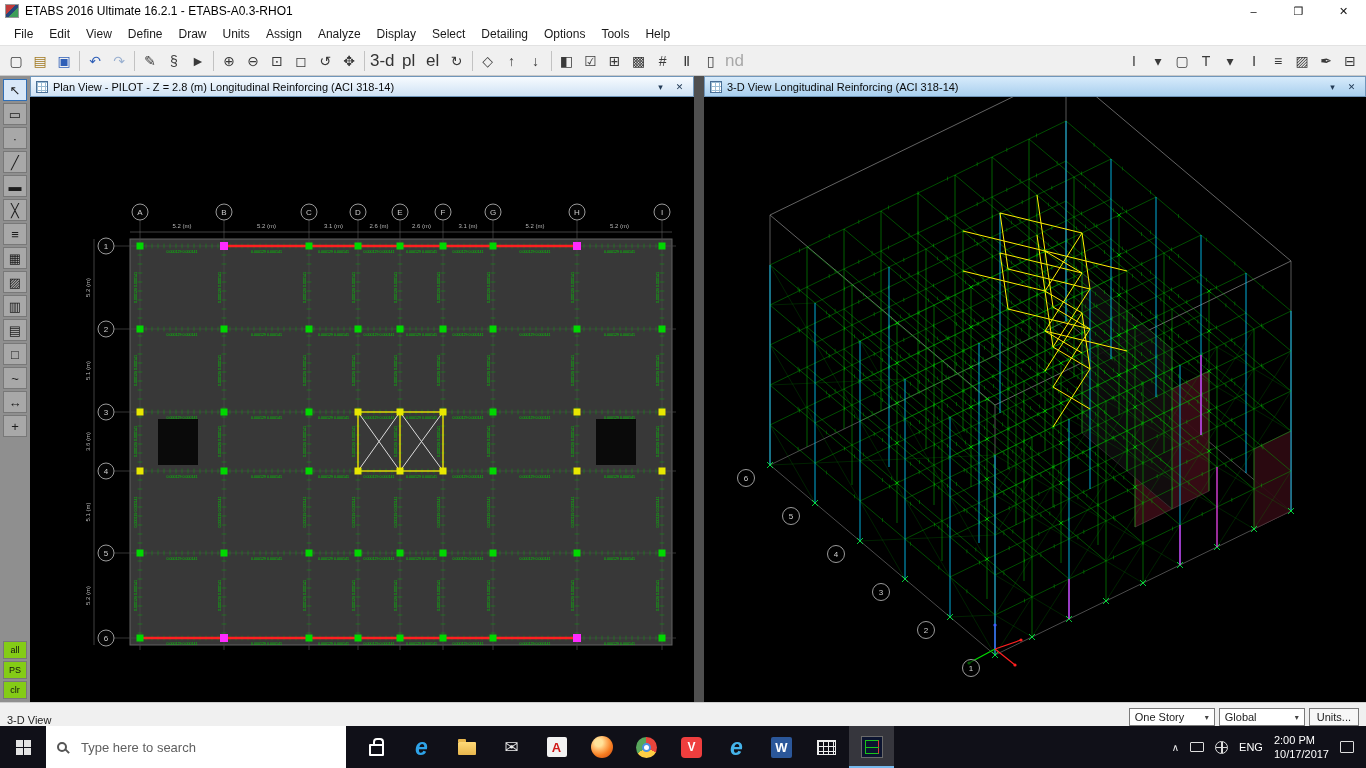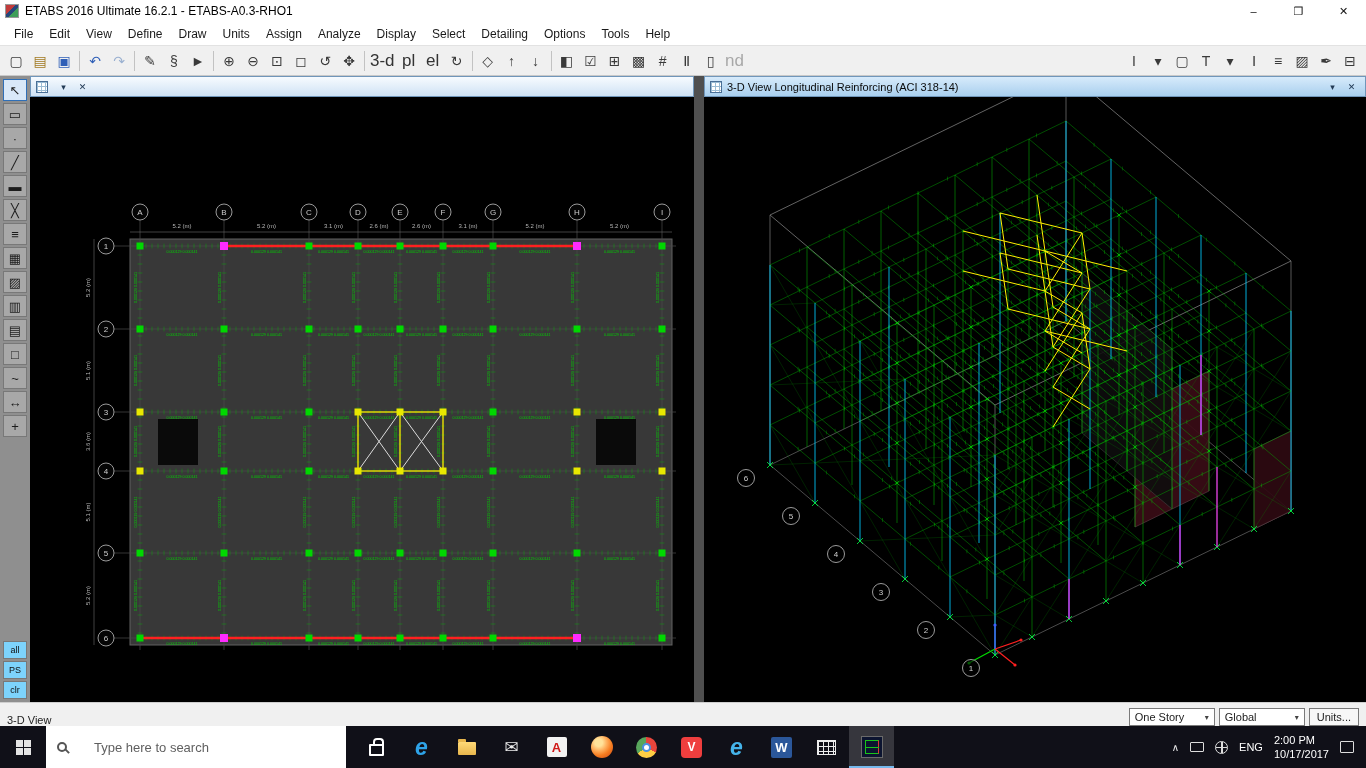--- a/index.html
+++ b/index.html
@@ -24,21 +24,21 @@
 .tbtn.muted{color:#a8a8a8}
 .tsep{flex:0 0 1px;width:1px;height:20px;background:#c2c2c2;margin:0 3px}
 .tgap{flex:1}
 
 
 .main{flex:0 0 626px;display:flex;background:#000}
 .side-toolbar{flex:0 0 30px;background:#8f8f8f;display:flex;flex-direction:column;align-items:center;padding:3px 0;gap:2px}
 .sbtn{width:24px;height:22px;display:flex;align-items:center;justify-content:center;font-size:13px;color:#1c1c1c;background:#a8a8a8;border:1px solid #787878}
 .sbtn.selected{background:#d9e8f8;border:1px solid #2f6fb7}
 .sgap{flex:1}
-.stool-text{width:24px;height:18px;display:flex;align-items:center;justify-content:center;font-size:9px;color:#111;background:#7dd3fc;border:1px solid #787878}
+.stool-text{width:24px;height:18px;display:flex;align-items:center;justify-content:center;font-size:9px;color:#111;background:#84cc16;border:1px solid #787878}
 
 .panel{display:flex;flex-direction:column}
 .panel-header{flex:0 0 21px;display:flex;align-items:center;padding:0 5px;font-size:11px;color:#0a0a0a;border:1px solid #7096ba}
 .plan-header{background:linear-gradient(#f7fbff,#cfe2f4)}
 .v3d-header{background:linear-gradient(#d7ebfb,#a9cfee)}
 .ph-icon{width:12px;height:12px;margin-right:5px;background:#fff;border:1px solid #4a6f96;background-image:linear-gradient(#9bbcd4 1px,transparent 1px),linear-gradient(90deg,#9bbcd4 1px,transparent 1px);background-size:4px 4px}
 .ph-title{flex:1;white-space:nowrap;overflow:hidden;text-overflow:ellipsis}
 .ph-btn{width:17px;text-align:center;font-size:9px;color:#223a55;margin-left:2px}
 .canvas{flex:1;background:#000;display:block;width:100%}
 .splitter{flex:0 0 10px;background:#4f4f4f}
@@ -48,21 +48,21 @@
 .sb-right{margin-left:auto;display:flex;align-items:center;gap:4px}
 .sb-combo{height:18px;min-width:86px;background:#fff;border:1px solid #7a7a7a;display:flex;align-items:center;justify-content:space-between;padding:0 5px;font-size:11px}
 .sb-combo .caret{font-size:8px;color:#444;margin-left:6px}
 .sb-units{height:18px;background:#f7f7f7;border:1px solid #7a7a7a;display:flex;align-items:center;padding:0 7px;font-size:11px}
 
 
 .taskbar{flex:0 0 42px;background:#101018;display:flex;align-items:stretch;color:#fff}
 .tb-start{width:46px;display:flex;align-items:center;justify-content:center}
 .ic-start{display:grid;grid-template-columns:7px 7px;grid-template-rows:7px 7px;gap:1px}
 .ic-start .sq{background:#e4e4e4}
-.tb-search{width:300px;background:#fff;display:flex;align-items:center;gap:27px;padding:0 11px;color:#5f5f5f;font-size:13px}
+.tb-search{width:300px;background:#fff;display:flex;align-items:center;gap:14px;padding:0 11px;color:#5f5f5f;font-size:13px}
 .mag{width:10px;height:10px;border:2px solid #555;border-radius:50%;position:relative;flex:0 0 auto}
 .mag::after{content:"";position:absolute;width:6px;height:2px;background:#555;transform:rotate(45deg);right:-5px;bottom:-2px}
 .tb-apps{display:flex;margin-left:8px}
 .tb-app{width:45px;display:flex;align-items:center;justify-content:center}
 .tb-app.active{background:rgba(255,255,255,.16);box-shadow:inset 0 -2px 0 #76b9ed}
 .ic{display:flex;align-items:center;justify-content:center}
 .ic-store{width:15px;height:12px;border:2px solid #fff;border-radius:1px;position:relative;margin-top:5px}
 .ic-store::before{content:"";position:absolute;top:-8px;left:2px;width:7px;height:5px;border:2px solid #fff;border-bottom:none;border-radius:4px 4px 0 0}
 .ic-edge{font-size:23px;font-weight:bold;font-style:italic;color:#2ea3e8}
 .ic-folder{width:18px;height:13px;background:linear-gradient(#ffd977,#e8b64c);border-radius:1px;position:relative;margin-top:3px}
@@ -188,20 +188,21 @@
         <span class="sbtn">+</span>
         <span class="sgap"></span>
         <span class="stool-text">all</span>
         <span class="stool-text">PS</span>
         <span class="stool-text">clr</span>
       </aside>
 
     <section class="panel" style="flex:0 0 664px">
       <div class="panel-header plan-header">
         <span class="ph-icon"></span>
+        <span class="ph-title">Plan View - PILOT - Z = 2.8 (m)  Longitudinal Reinforcing  (ACI 318-14)</span>
         <span class="ph-btn">▾</span>
         <span class="ph-btn">✕</span>
       </div>
       <svg id="plan-svg" class="canvas" viewBox="0 0 664 605" preserveAspectRatio="none">
           <g>
             <rect x="100" y="142" width="542" height="406" fill="#383838" stroke="#606060" stroke-width="1"></rect>
             <rect x="128" y="322" width="40" height="46" fill="#0a0a0a"></rect>
             <rect x="566" y="322" width="40" height="46" fill="#0a0a0a"></rect>
             <line x1="110" y1="123" x2="110" y2="553" stroke="#4c4c4c" stroke-width="0.7"></line>
             <line x1="194" y1="123" x2="194" y2="553" stroke="#4c4c4c" stroke-width="0.7"></line>

